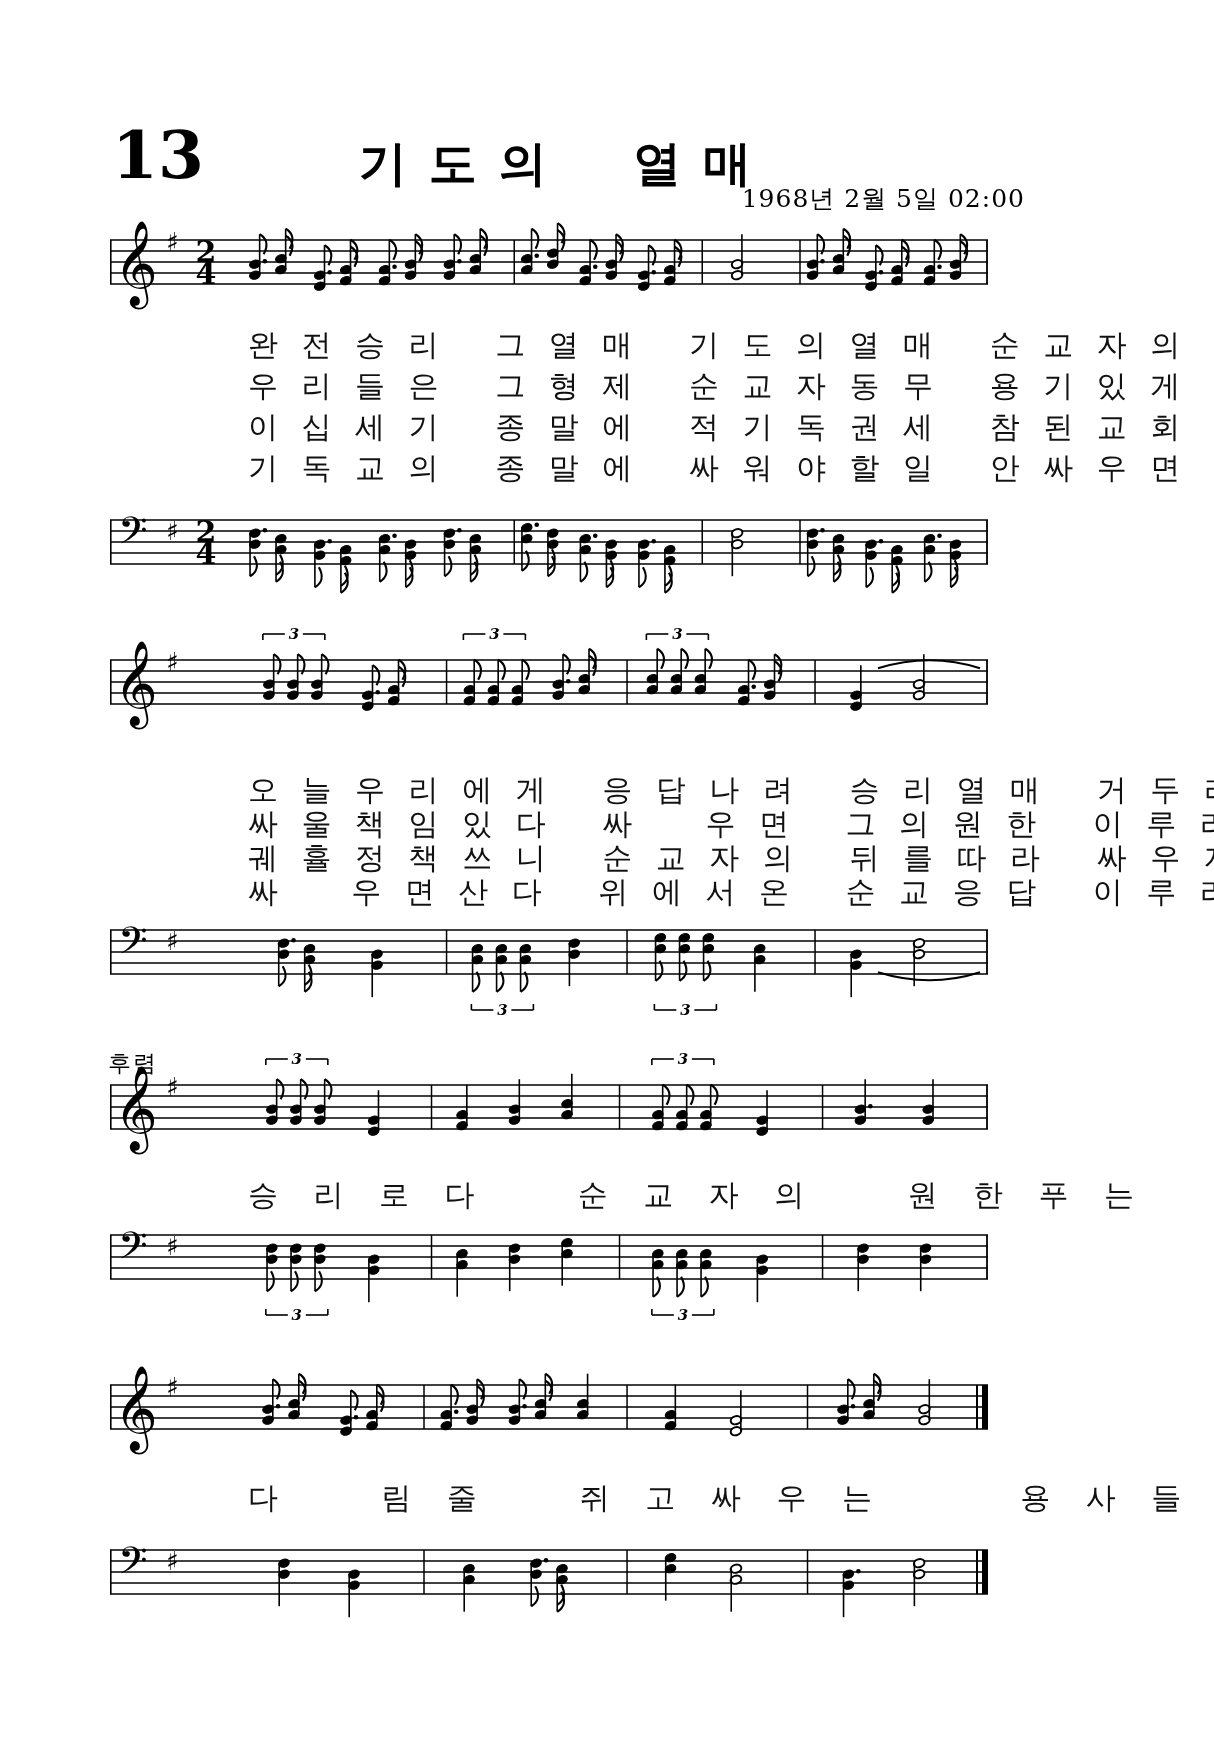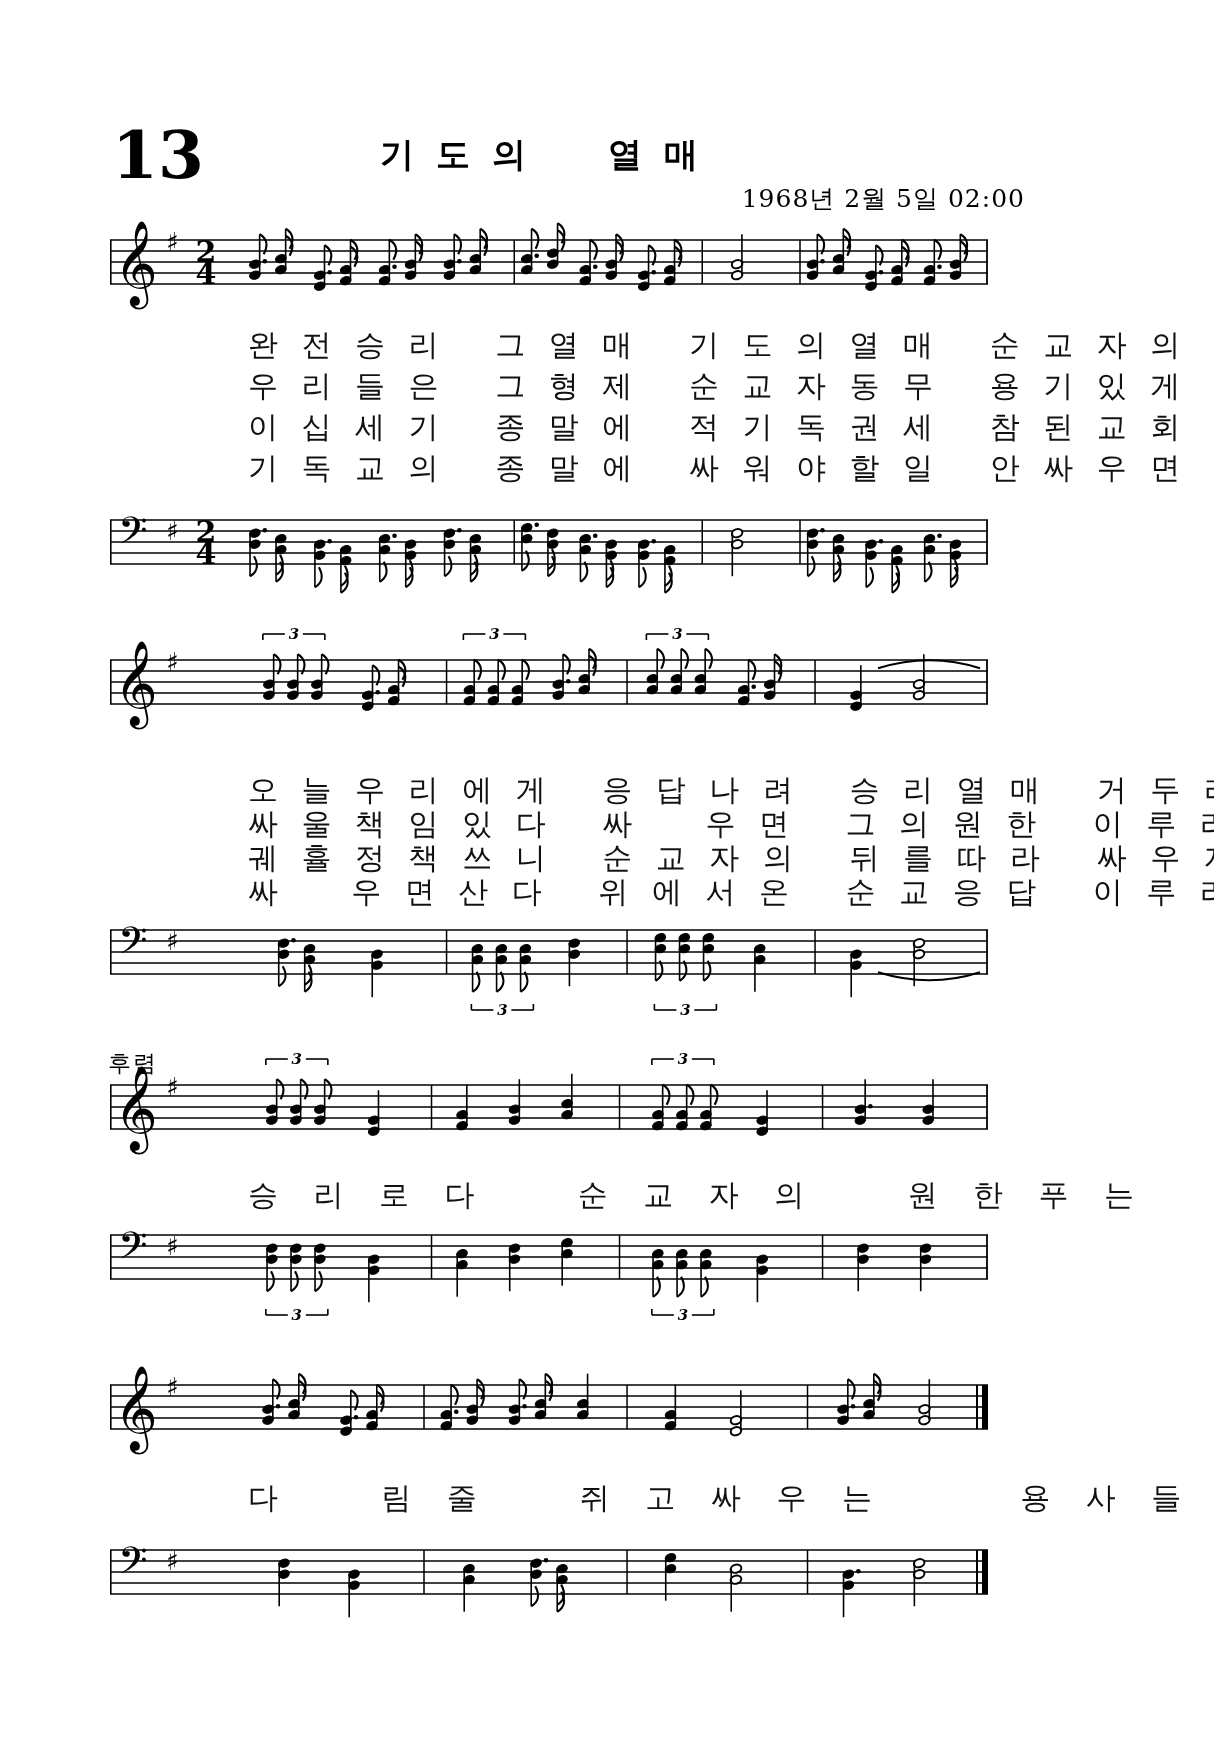--- a/index.html
+++ b/index.html
@@ -7,22 +7,22 @@
     position:relative;width:1214px;height:1748px;background:#ffffff;
     font-family:"DejaVu Sans","Liberation Sans",sans-serif;color:#000;
     overflow:hidden;margin:0 auto;padding-left:43px;
   }
   .hymn-number{
     position:absolute;left:112px;top:122px;
     font-family:"DejaVu Serif","Liberation Serif",serif;
     font-weight:bold;font-size:66px;line-height:1;
   }
   .page-title{
-    position:absolute;left:0;top:132px;width:1100px;text-align:center;
-    font-size:34px;font-weight:bold;letter-spacing:22px;word-spacing:26px;
+    position:absolute;left:16px;top:132px;width:1100px;text-align:center;
+    font-size:48px;font-weight:bold;letter-spacing:22px;word-spacing:26px;
   }
   .date-stamp{
     position:absolute;right:232px;top:182px;
     font-family:"DejaVu Serif","Liberation Serif",serif;
     font-size:25px;letter-spacing:1px;
   }
   .staff-svg{position:absolute;left:110px;width:890px;height:150px;}
   .lyric-line{
     position:absolute;left:248px;width:745px;
     font-size:30px;line-height:30px;letter-spacing:7px;white-space:pre;

